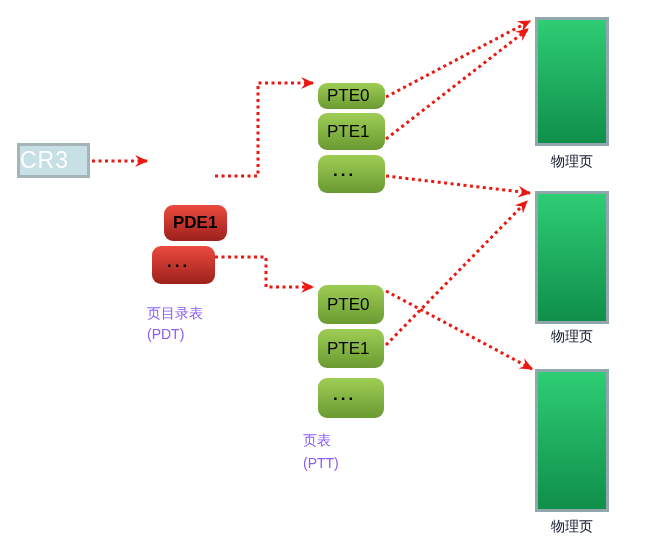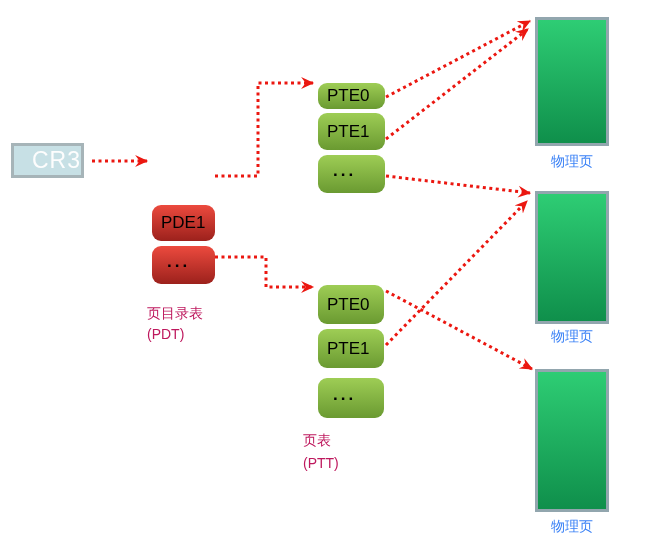--- a/index.html
+++ b/index.html
@@ -17,45 +17,45 @@
   }
   .abs{position:absolute;}
   .node{
     box-sizing:border-box; display:flex; align-items:center;
     font-size:17px; color:#000; padding-left:9px;border-radius:9px;
   }
   .red-row{background:linear-gradient(180deg,var(--pde_top) 0%,var(--pde_bottom) 100%);}
   .green-row{background:linear-gradient(180deg,var(--pte_top) 0%,var(--pte_bottom) 100%);}
   .dots span{font-weight:bold; letter-spacing:3px; transform:translateY(-3px); display:inline-block;}
   .cr3{
-    box-sizing:border-box; left:11px; top:143px; width:73px; height:35px;
+    box-sizing:border-box; left:17px; top:143px; width:73px; height:35px;
     background:var(--cr3_fill); border:3px solid var(--cr3_border);
-    display:flex; align-items:center; justify-content:flex-end;
+    display:flex; align-items:center; justify-content:flex-start;
     font-size:23px; color:#fdfdfd; letter-spacing:1px;
   }
   .page{
     box-sizing:border-box; width:74px;
     border:3px solid var(--page_border);
     background:linear-gradient(180deg,var(--page_top) 0%,var(--page_bottom) 100%);
   }
-  .caption{font-size:14px; color:#be185d; line-height:21px; white-space:pre-line;}
-  .pagelabel{font-size:14px; color:#3b82f6; width:74px; text-align:center;}
+  .caption{font-size:14px; color:#8b5cf6; line-height:21px; white-space:pre-line;}
+  .pagelabel{font-size:14px; color:#0f172a; width:74px; text-align:center;}
   svg.arrows{position:absolute; left:0; top:0; pointer-events:none;}
   .edge{fill:none; stroke:var(--arrow); stroke-width:3; stroke-dasharray:3 3.5;}
 </style>
 </head>
 <body>
 
 <div class="stage">
 
   <div class="abs cr3">
     <span>CR3</span>
   </div>
 
-  <div class="abs node red-row" style="left:152px;top:205px;width:63px;height:36px;">
+  <div class="abs node red-row" style="left:164px;top:205px;width:63px;height:36px;font-weight:bold;">
     <span>PDE1</span>
   </div>
   <div class="abs node red-row dots" style="left:152px;top:246px;width:63px;height:38px;">
     <span style="padding-left: 6px;">...</span>
   </div>
   <div class="abs caption" style="left:147px;top:303px;">页目录表
 (PDT)</div>
 
   <div class="abs node green-row" style="left:318px;top:83px;width:67px;height:26px;">
     <span>PTE0</span>

